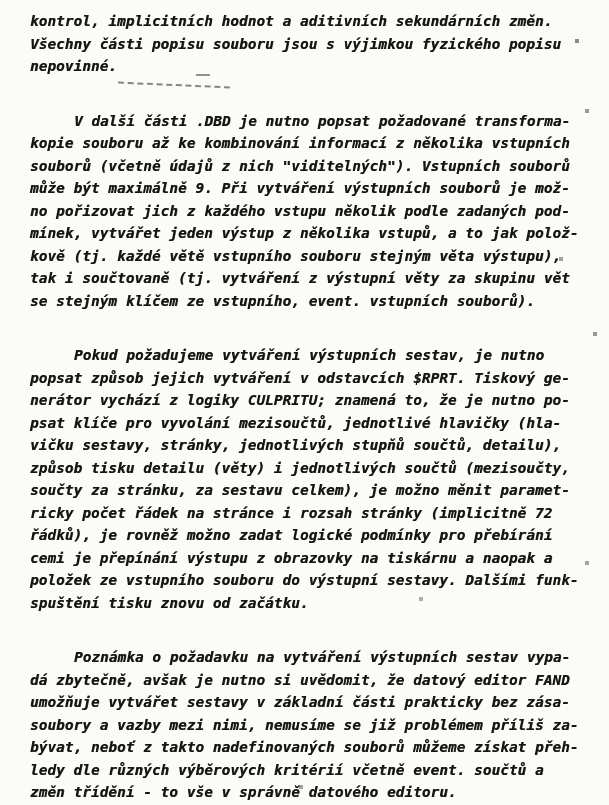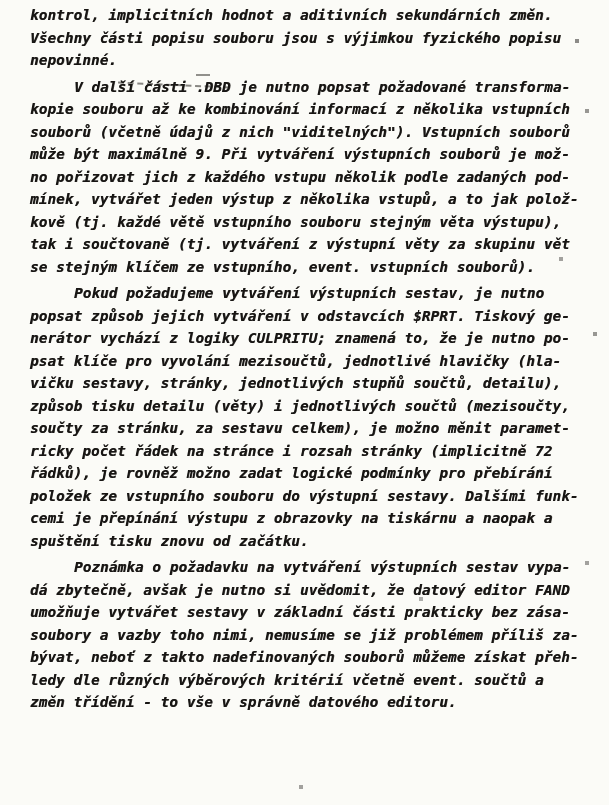--- a/index.html
+++ b/index.html
@@ -8,29 +8,29 @@
   }
   body {
     width: 609px;
     height: 805px;
     background: #fbfbf7;
     overflow: hidden;
     position: relative;
   }
   .page {
     position: absolute;
-    top: 4px;
+    top: 10px;
     left: 30px;
     right: 16px;
   }
   .para {
     margin: 0;
   }
   .para + .para {
-    margin-top: 4px;
+    margin-top: 32px;
   }
   .line {
     white-space: pre;
     font-family: "DejaVu Sans Mono", monospace;
     font-style: italic;
     font-weight: 700;
     font-size: 14.3px;
     line-height: 22.5px;
     color: #171513;
     letter-spacing: 0.1px;
@@ -102,27 +102,27 @@
       <div class="para indent">
         <div class="line">Pokud požadujeme vytváření výstupních sestav, je nutno</div>
         <div class="line">popsat způsob jejich vytváření v odstavcích $RPRT. Tiskový ge-</div>
         <div class="line">nerátor vychází z logiky CULPRITU; znamená to, že je nutno po-</div>
         <div class="line">psat klíče pro vyvolání mezisoučtů, jednotlivé hlavičky (hla-</div>
         <div class="line">vičku sestavy, stránky, jednotlivých stupňů součtů, detailu),</div>
         <div class="line">způsob tisku detailu (věty) i jednotlivých součtů (mezisoučty,</div>
         <div class="line">součty za stránku, za sestavu celkem), je možno měnit paramet-</div>
         <div class="line">ricky počet řádek na stránce i rozsah stránky (implicitně 72</div>
         <div class="line">řádků), je rovněž možno zadat logické podmínky pro přebírání</div>
+        <div class="line">cemi je přepínání výstupu z obrazovky na tiskárnu a naopak a</div>
         <div class="line">položek ze vstupního souboru do výstupní sestavy. Dalšími funk-</div>
-        <div class="line">cemi je přepínání výstupu z obrazovky na tiskárnu a naopak a</div>
         <div class="line">spuštění tisku znovu od začátku.</div>
       </div>
       <div class="para indent">
         <div class="line">Poznámka o požadavku na vytváření výstupních sestav vypa-</div>
         <div class="line">dá zbytečně, avšak je nutno si uvědomit, že datový editor FAND</div>
         <div class="line">umožňuje vytvářet sestavy v základní části prakticky bez zása-</div>
-        <div class="line">soubory a vazby toho nimi, nemusíme se již problémem příliš za-</div>
+        <div class="line">soubory a vazby mezi nimi, nemusíme se již problémem příliš za-</div>
         <div class="line">bývat, neboť z takto nadefinovaných souborů můžeme získat přeh-</div>
         <div class="line">ledy dle různých výběrových kritérií včetně event. součtů a</div>
         <div class="line">změn třídění - to vše v správně datového editoru.</div>
       </div>
     </div>
 </div>
 
 </body></html>

